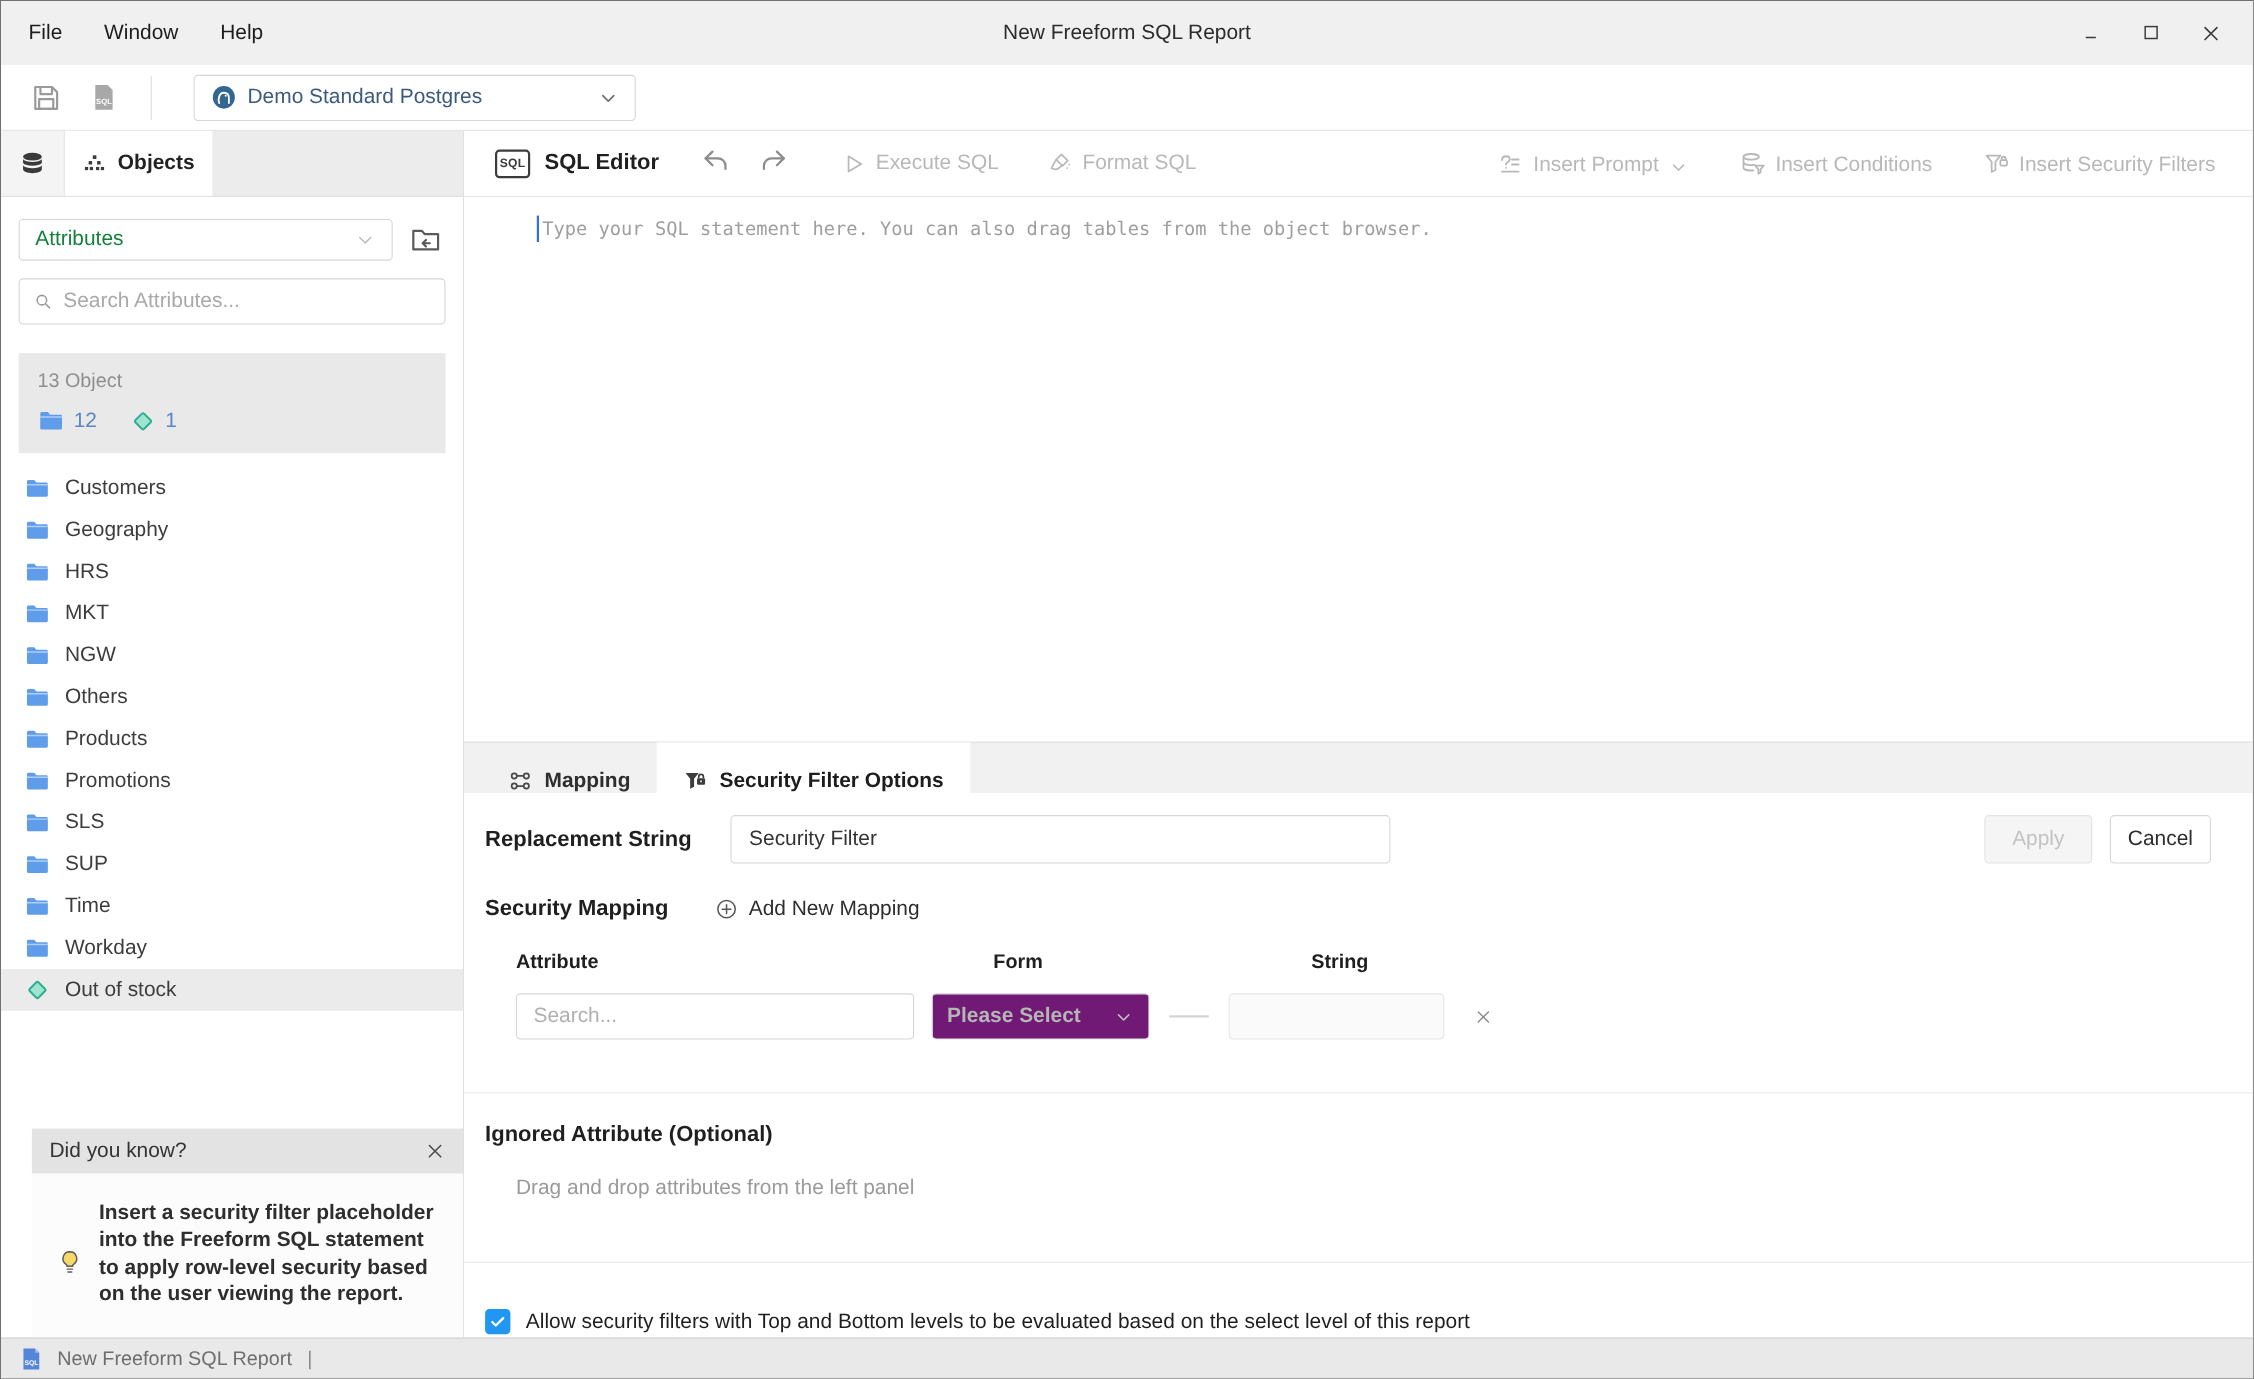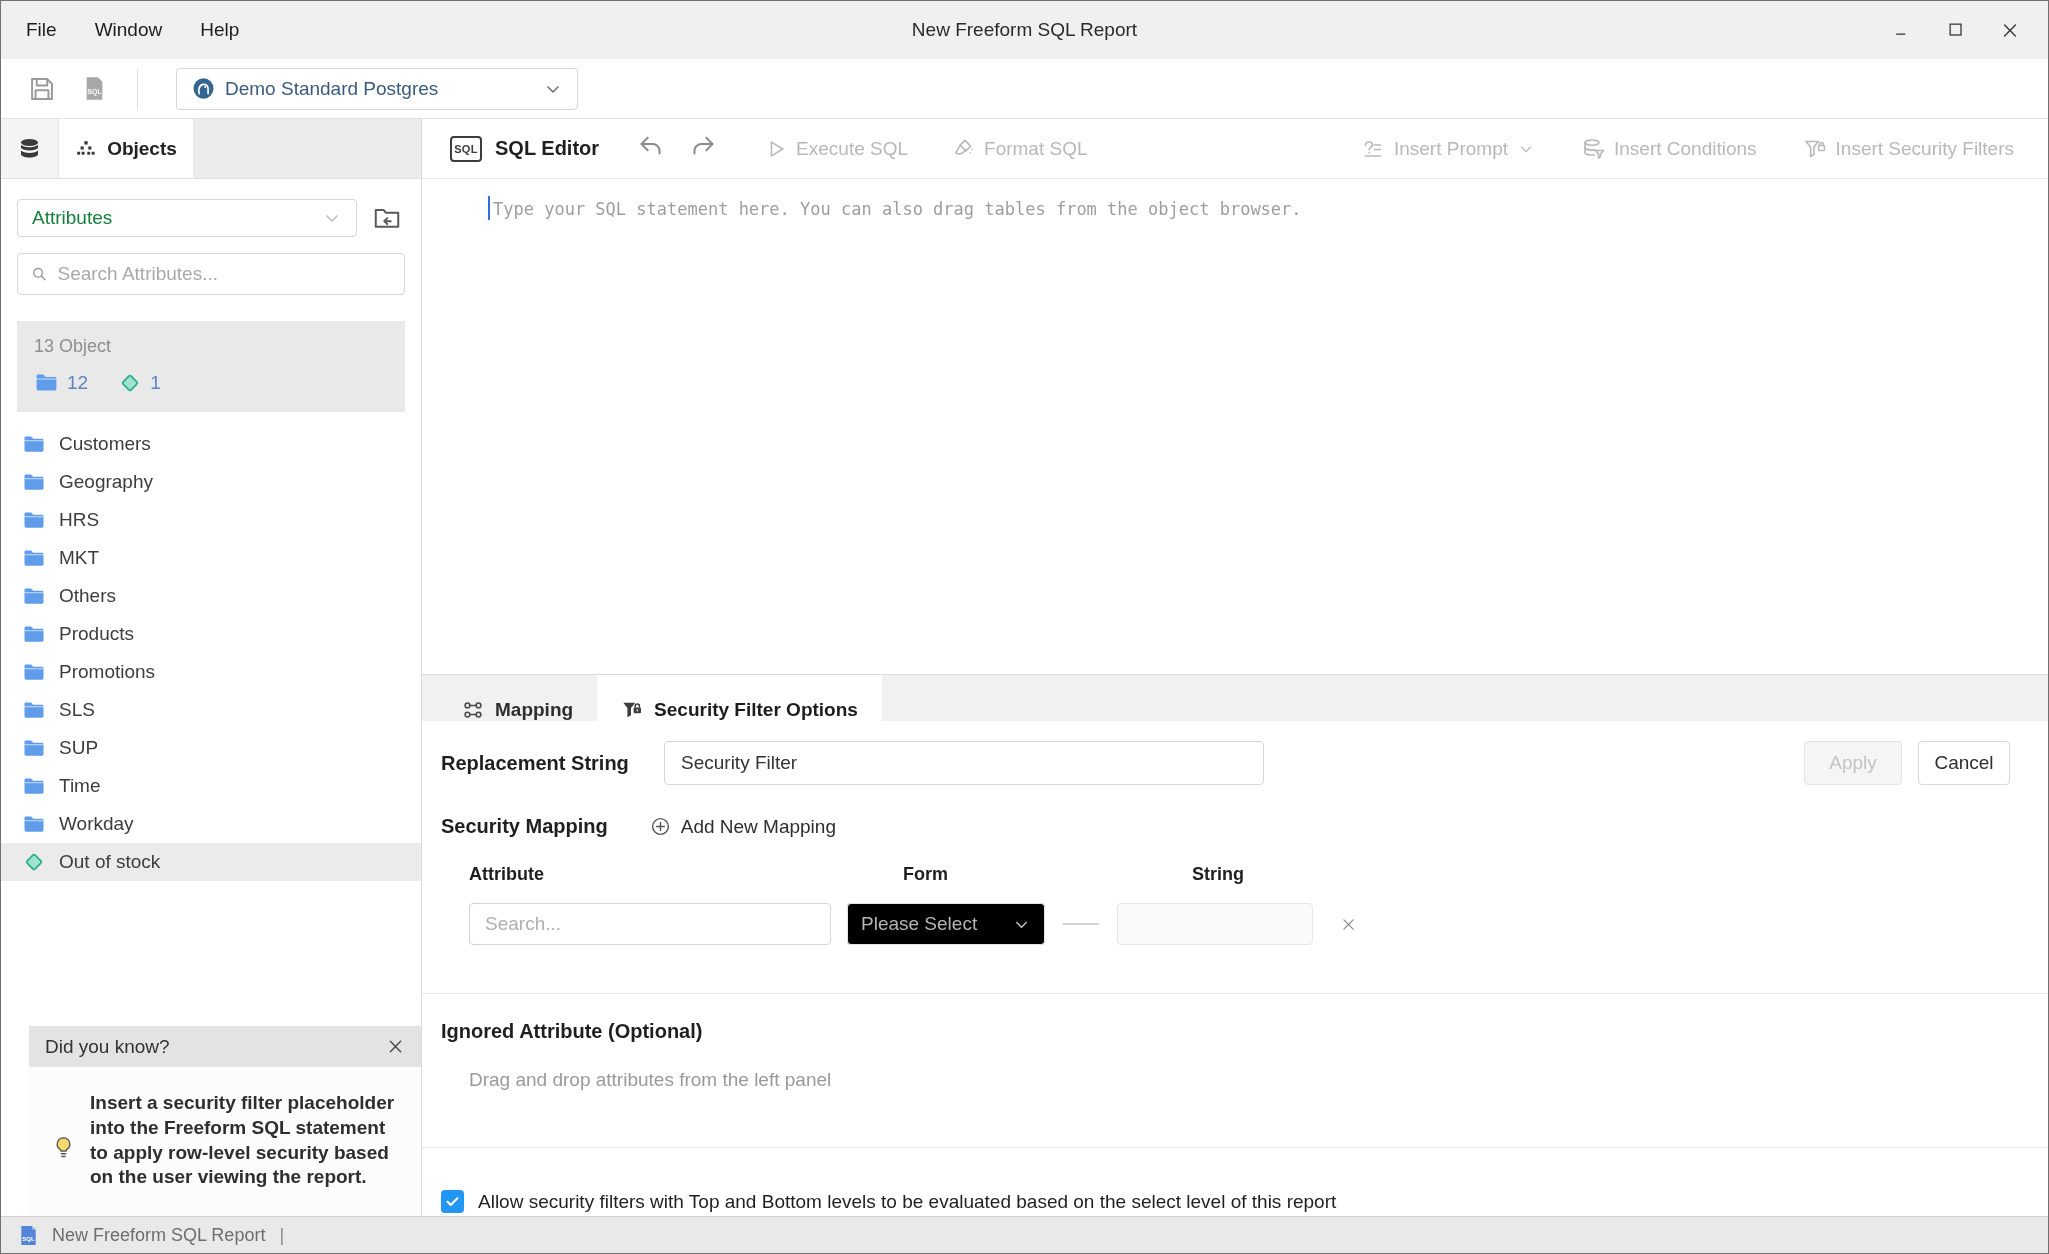--- a/index.html
+++ b/index.html
@@ -52,21 +52,21 @@
   .tip-body .bulb { flex:0 0 auto; margin-top:44px; }
   .tip-text { font-weight:bold; font-size:19px; line-height:1.3; color:#2e2e2e; width:330px; }
 
   
   .main { flex:1; display:flex; flex-direction:column; min-width:0; }
   .sql-toolbar { height:60px; border-bottom:1px solid #e6e6e6; display:flex; align-items:center; background:#fff; flex:0 0 auto; }
   .sql-badge { margin-left:28px; width:32px; height:26px; border:2px solid #3c3c3c; border-radius:4px; display:flex; align-items:center; justify-content:center; font-size:11px; font-weight:bold; color:#3c3c3c; letter-spacing:.3px; }
   .sql-title { font-size:20px; font-weight:bold; color:#1f1f1f; margin-left:13px; }
   .ico-btn { display:flex; align-items:center; justify-content:center; color:#8c8c8c; }
   .undo { margin-left:38px; } .redo { margin-left:26px; }
-  .gray-act { display:flex; align-items:center; gap:9px; color:#b8b8b8; font-size:19px; }
+  .gray-act { display:flex; align-items:flex-end; gap:9px; color:#b8b8b8; font-size:19px; }
   .exec { margin-left:48px; } .fmt { margin-left:44px; }
   .right-acts { margin-left:auto; display:flex; align-items:center; gap:46px; margin-right:34px; color:#b8b8b8; }
   .right-acts .gray-act { margin:0; }
   .sql-area { flex:1; position:relative; background:#fff; min-height:0; }
   .caret { position:absolute; left:66px; top:17px; width:2px; height:24px; background:#2f6fde; }
   .sql-ph { position:absolute; left:71px; top:20px; font-family:"DejaVu Sans Mono", monospace; font-size:17px; color:#9e9e9e; }
 
   
   .btabs { height:47px; background:#f1f1f1; border-top:1px solid #dcdcdc; display:flex; align-items:stretch; padding-left:16px; flex:0 0 auto; }
   .btab { display:flex; align-items:flex-end; gap:11px; padding:0 24px; font-size:19px; font-weight:bold; color:#2e2e2e; }
@@ -81,21 +81,21 @@
   .am-row { margin-top:30px; display:flex; align-items:center; gap:42px; }
   .am-label { font-size:20px; font-weight:bold; color:#1f1f1f; }
   .add-map { display:flex; align-items:center; gap:10px; font-size:19px; color:#2e2e2e; }
   .add-map .pl { color:#595959; display:flex; }
   .map-table { margin-left:28px; margin-top:26px; }
   .map-head { display:flex; font-size:18px; font-weight:bold; color:#1f1f1f; }
   .map-head .c1 { width:434px; } .map-head .c2 { width:289px; } .map-head .c3 { width:200px; }
   .map-inputs { display:flex; align-items:center; margin-top:18px; }
   .inp-search { width:362px; height:42px; border:1px solid #d6d6d6; border-radius:4px; font-size:19px; padding:0 15px; color:#333; outline:none; font-family:"Liberation Sans",sans-serif; }
   .inp-search::placeholder { color:#b0b0b0; }
-  .sel-disabled { margin-left:16px; width:198px; height:42px; background:#000000; border:1px solid #e3e3e3; border-radius:4px; display:flex; align-items:center; padding:0 13px; font-size:19px; color:#b5b5b5; }
+  .sel-disabled { margin-left:16px; width:198px; height:42px; background:#701a75; border:1px solid #e3e3e3; border-radius:4px; display:flex; align-items:center; padding:0 13px; font-size:19px; color:#b5b5b5;font-weight:bold; }
   .sel-disabled .chev { margin-left:auto; color:#c4c4c4; }
   .dash { width:36px; height:0; border-top:2px solid #d4d4d4; margin:0 18px; }
   .inp-string { width:196px; height:42px; background:#fafafa; border:1px solid #e6e6e6; border-radius:4px; outline:none; }
   .row-x { margin-left:27px; color:#8a8a8a; display:flex; }
   .hdiv { border:none; border-top:1px solid #e8e8e8; margin:48px 0 0 -19px; }
   .ign-label { margin-top:26px; font-size:20px; font-weight:bold; color:#1f1f1f; }
   .ign-hint { margin-top:26px; margin-left:28px; font-size:19px; color:#9a9a9a; }
   .chk-row { margin-top:42px; display:flex; align-items:center; gap:14px; }
   .checkbox { width:23px; height:23px; background:#2196f3; border-radius:4px; display:flex; align-items:center; justify-content:center; flex:0 0 auto; }
   .chk-label { font-size:19px; color:#1f1f1f; }
@@ -383,20 +383,26 @@
         <div class="side-item">
             <svg class="i" width="24" height="24">
               <use href="#i-folder"></use>
             </svg>
             <span>MKT</span>
           </div>
         <div class="side-item">
             <svg class="i" width="24" height="24">
               <use href="#i-folder"></use>
             </svg>
+            <span>NGW</span>
+          </div>
+        <div class="side-item">
+            <svg class="i" width="24" height="24">
+              <use href="#i-folder"></use>
+            </svg>
             <span>Others</span>
           </div>
         <div class="side-item">
             <svg class="i" width="24" height="24">
               <use href="#i-folder"></use>
             </svg>
             <span>Products</span>
           </div>
         <div class="side-item">
             <svg class="i" width="24" height="24">

